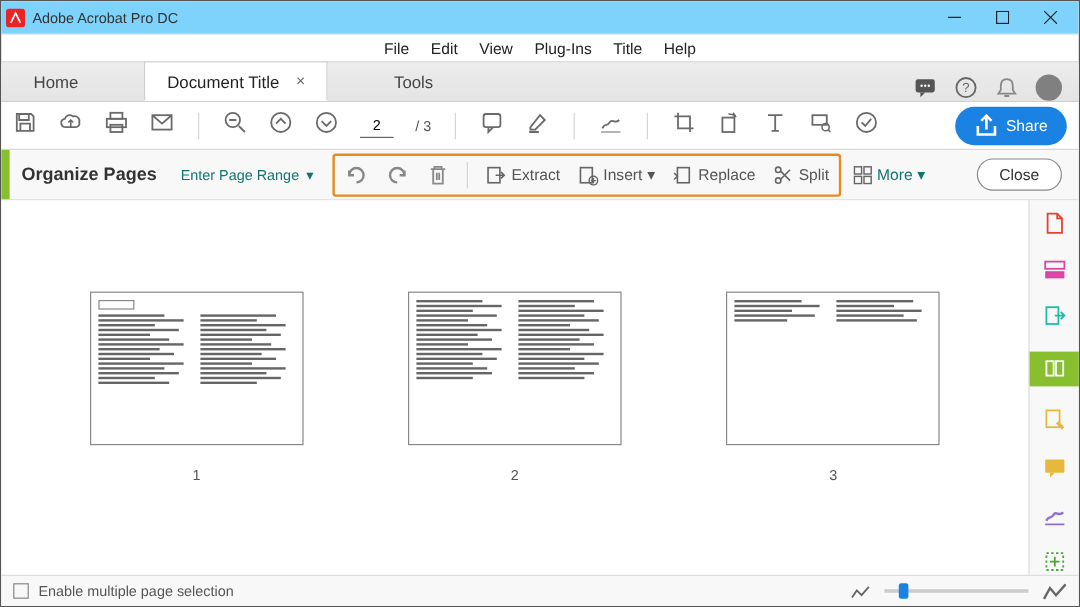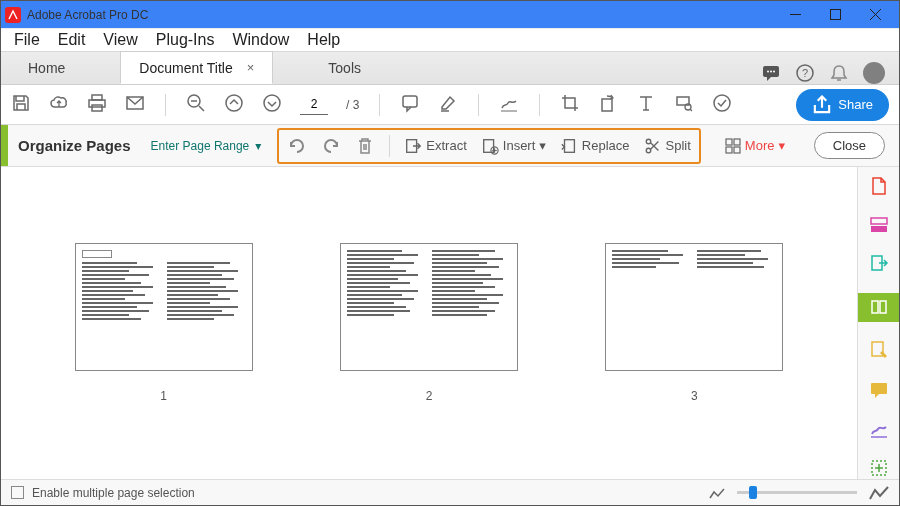--- a/index.html
+++ b/index.html
@@ -1,23 +1,23 @@
 <!DOCTYPE html>
 <html><head>
 <meta charset="utf-8">
 <style>
 *{margin:0;padding:0;box-sizing:border-box;font-family:"Segoe UI",Arial,sans-serif;}
 body{width:900px;height:506px;background:#fff;border:1px solid #555;overflow:hidden;position:relative;}
-.titlebar{height:28px;background:#3b82f6;display:flex;align-items:center;padding:0 4px;border-bottom:1px solid #eee;}
+.titlebar{height:28px;background:#7dd3fc;display:flex;align-items:center;padding:0 4px;border-bottom:1px solid #eee;}
 .titlebar .app-icon{width:16px;height:16px;margin-right:6px;}
 .titlebar .title{font-size:12px;color:#333;}
 .titlebar .win-controls{margin-left:auto;display:flex;}
 .titlebar .win-controls div{width:40px;height:28px;display:flex;align-items:center;justify-content:center;}
 .titlebar .win-controls svg{width:11px;height:11px;}
-.menubar{height:22px;display:flex;align-items:center;padding:0 4px;font-size:16px;color:#222;}
+.menubar{height:22px;display:flex;align-items:center;padding:0 4px;font-size:13px;color:#222;justify-content:center;}
 .menubar span{padding:2px 9px;cursor:default;}
 .tabbar{height:34px;background:linear-gradient(#ececec,#e4e4e4);border-top:1px solid #d8d8d8;border-bottom:1px solid #cfcfcf;display:flex;align-items:flex-end;padding:0 8px;gap:36px;}
 .tabbar .tab{height:33px;padding:0 18px;font-size:14px;color:#444;display:flex;align-items:center;border:1px solid transparent;background:transparent;}
 .tabbar .tab.active{background:#fff;border:1px solid #cfcfcf;border-bottom:1px solid #fff;color:#222;}
 .tabbar .tab .close-x{margin-left:14px;font-size:13px;color:#666;}
 .tabbar .right-icons{margin-left:auto;display:flex;align-items:center;gap:14px;padding-right:6px;color:#555;}
 .tabbar .right-icons div{display:flex;align-items:center;}
 .tabbar .avatar{width:22px;height:22px;border-radius:50%;background:#808080;}
 .toolbar{height:40px;background:#fff;border-bottom:1px solid #d8d8d8;display:flex;align-items:center;padding:0 10px;gap:18px;}
 .toolbar .sep{width:1px;height:22px;background:#d6d6d6;margin:0 2px;}
@@ -25,21 +25,21 @@
 .toolbar .page-input{width:28px;height:20px;border:none;border-bottom:1px solid #666;text-align:center;font-size:12px;background:transparent;}
 .toolbar .page-total{font-size:12px;color:#555;}
 .share-btn{margin-left:8px;background:#1a82e2;color:#fff;border:none;border-radius:16px;padding:6px 16px;font-size:13px;display:flex;align-items:center;gap:6px;}
 .organize-bar{height:42px;background:#f8f8f8;border-bottom:1px solid #ddd;display:flex;align-items:center;padding:0 0 0 0;position:relative;}
 .organize-bar .green{width:7px;height:100%;background:#87bf2f;}
 .organize-bar .title{font-size:15px;font-weight:600;color:#333;margin-left:10px;}
 .organize-bar .range-dd{margin-left:20px;font-size:12px;color:#0f766e;display:flex;align-items:center;gap:6px;}
 .organize-bar .actions{display:flex;align-items:center;border:2px solid #e98a20;border-radius:3px;padding:4px 8px;margin-left:16px;height:36px;gap:14px;}
 .organize-bar .actions .sep{width:1px;height:22px;background:#d6d6d6;}
 .organize-bar .actions .act{display:flex;align-items:center;gap:4px;font-size:13px;color:#555;}
-.organize-bar .more{margin-left:24px;font-size:13px;color:#ef4444;display:flex;align-items:center;gap:4px;text-align:center;}
+.organize-bar .more{margin-left:10px;font-size:13px;color:#0f766e;display:flex;align-items:center;gap:4px;text-align:center;}
 .organize-bar .close-pill{margin-left:auto;margin-right:14px;border:1px solid #888;border-radius:16px;padding:5px 18px;font-size:13px;color:#333;background:#fff;}
 .workspace{position:absolute;top:166px;left:0;right:42px;bottom:26px;background:#fff;display:flex;align-items:center;justify-content:space-around;padding:0 30px;}
 .page-thumb{display:flex;flex-direction:column;align-items:center;gap:18px;}
 .page-thumb .page{width:178px;height:128px;border:1px solid #888;background:#fff;padding:6px;overflow:hidden;}
 .page-thumb .num{font-size:12px;color:#555;}
 .fake-text{width:100%;height:2px;background:#666;margin-bottom:2px;}
 .right-rail{position:absolute;top:166px;right:0;width:42px;bottom:26px;background:#f8f8f8;border-left:1px solid #ddd;display:flex;flex-direction:column;align-items:center;padding-top:8px;gap:18px;}
 .right-rail div{width:24px;height:24px;display:flex;align-items:center;justify-content:center;}
 .right-rail .active{background:#87bf2f;width:42px;height:32px;}
 .bottombar{position:absolute;bottom:0;left:0;right:0;height:26px;background:#f8f8f8;border-top:1px solid #ddd;display:flex;align-items:center;padding:0 10px;font-size:12px;color:#555;}
@@ -76,21 +76,21 @@
         </svg>
       </div>
   </div>
 </div>
 
 <div class="menubar">
   <span>File</span>
   <span>Edit</span>
   <span>View</span>
   <span>Plug-Ins</span>
-  <span>Window</span>
+  <span>Title</span>
   <span>Help</span>
 </div>
 
 <div class="tabbar">
   <div class="tab">
       <span>Home</span>
     </div>
   <div class="tab active">
     <span>Document Title</span>
       <span class="close-x">×</span>

